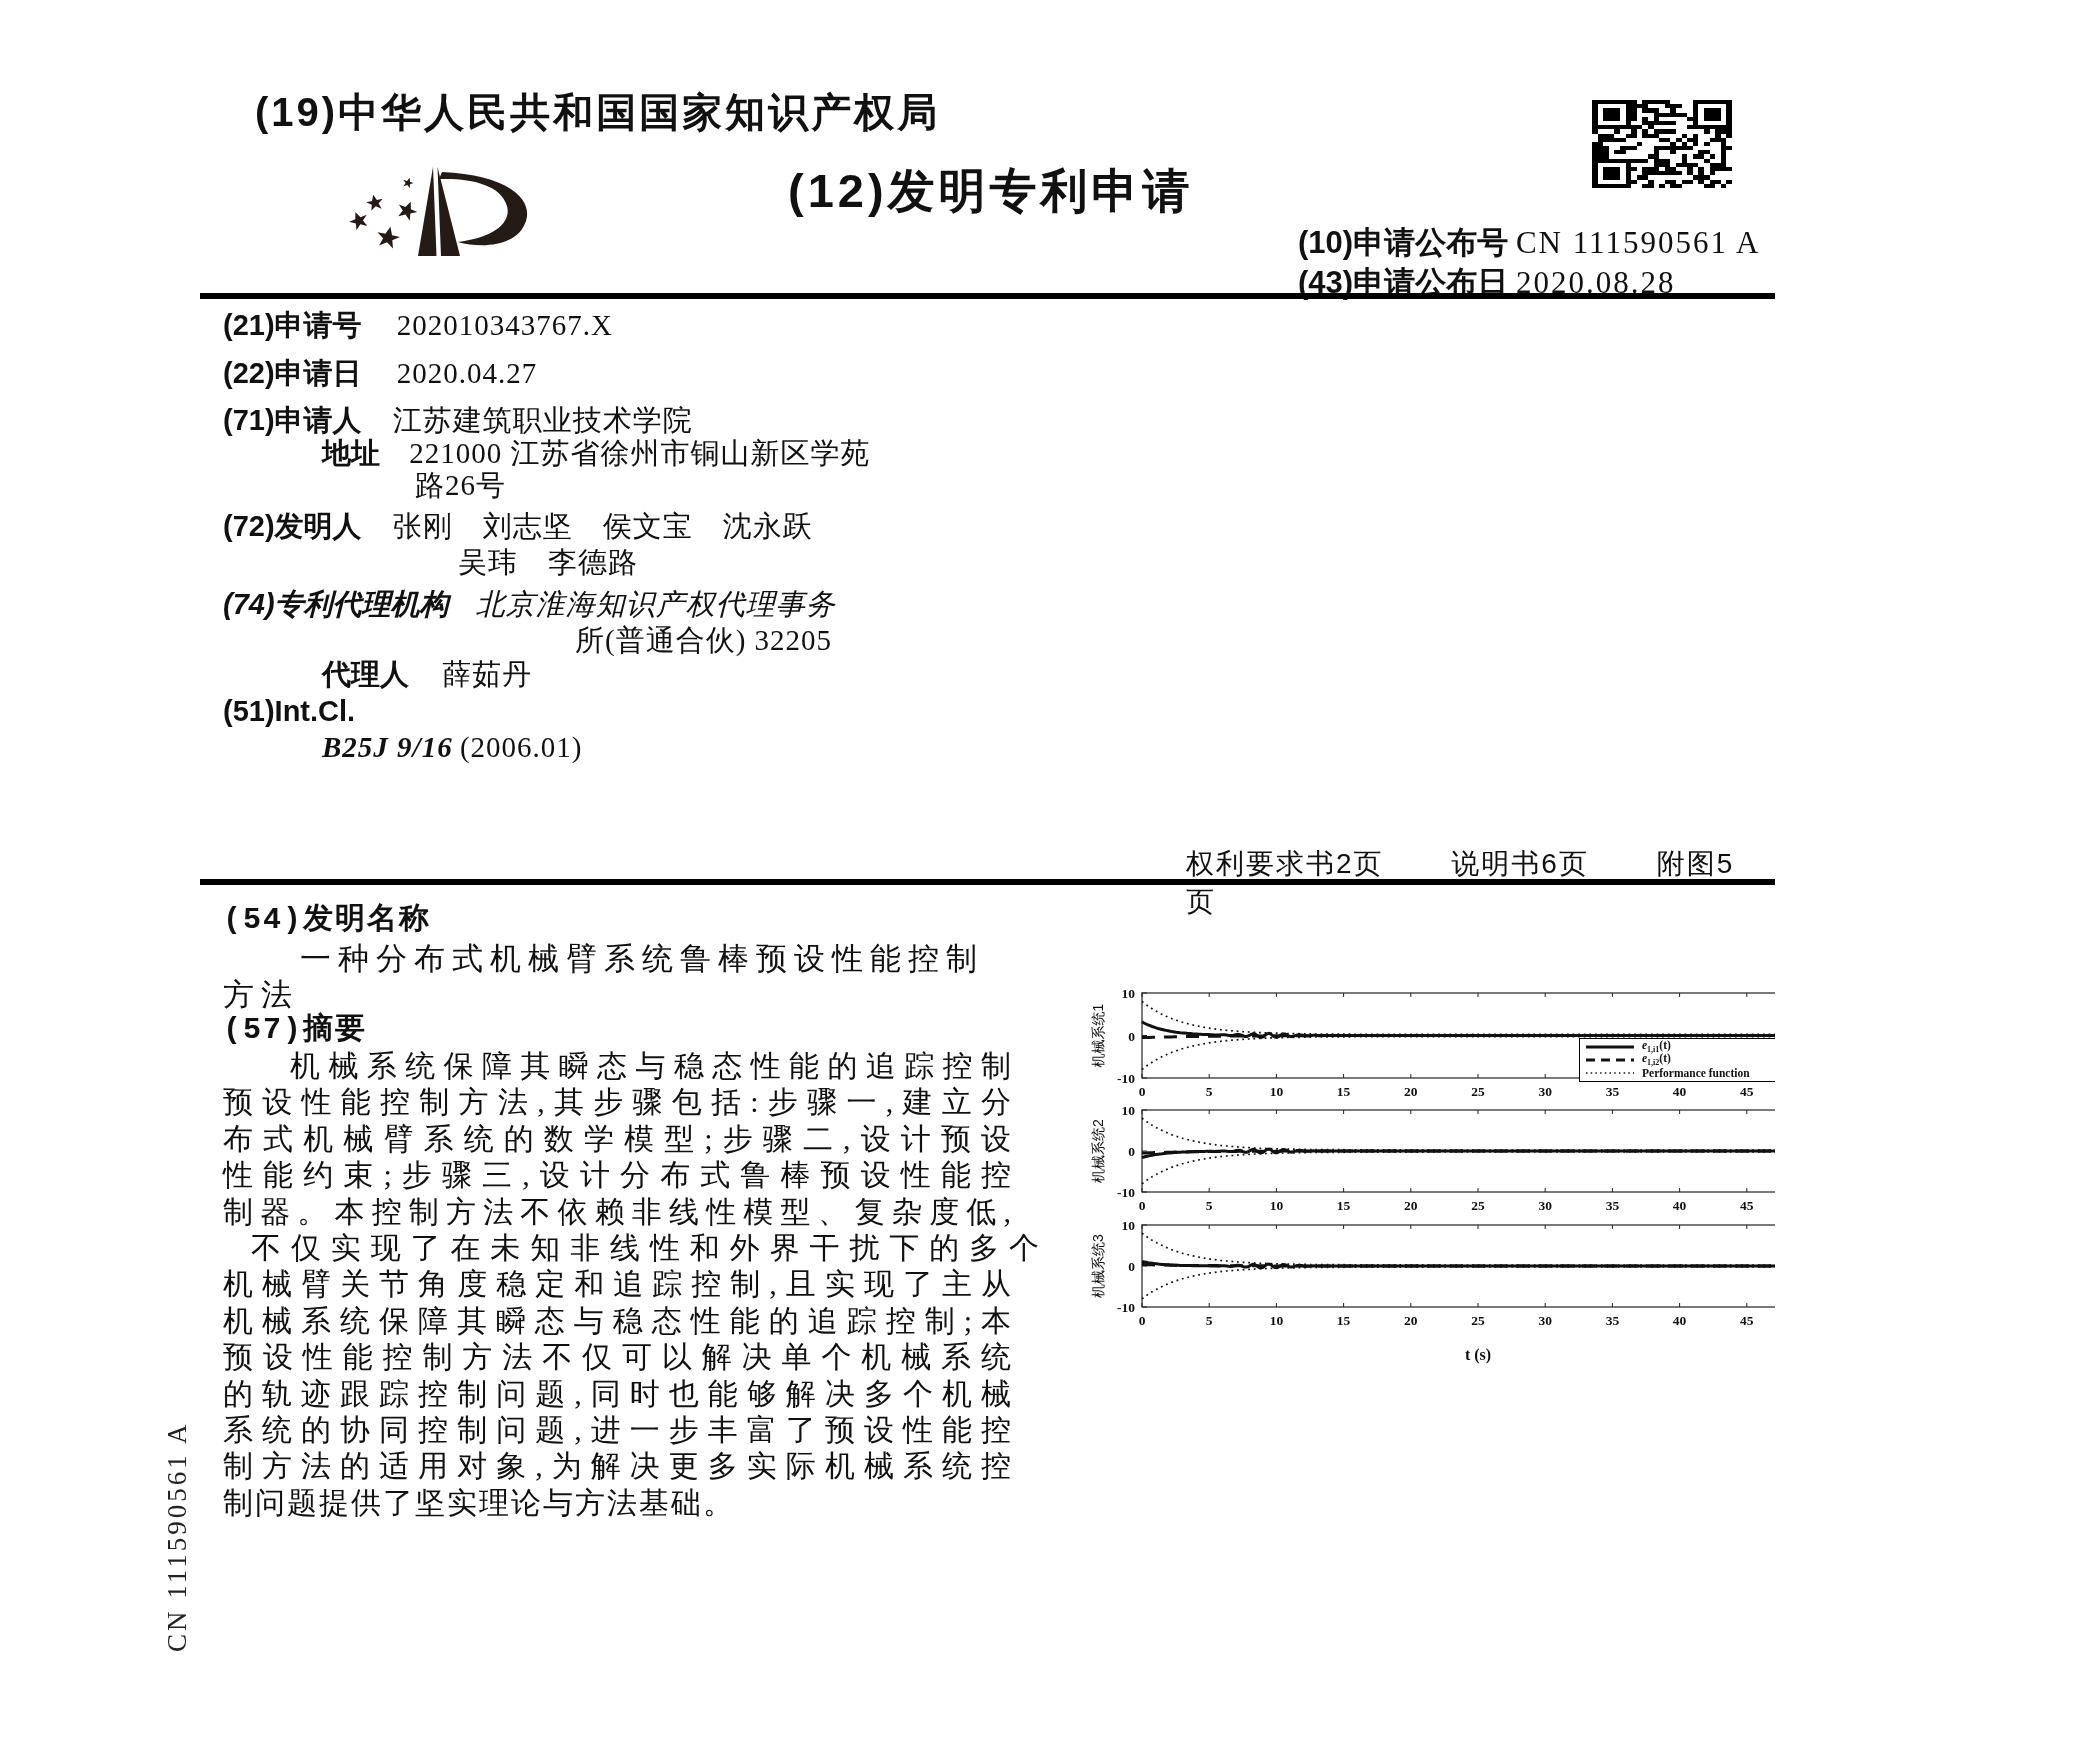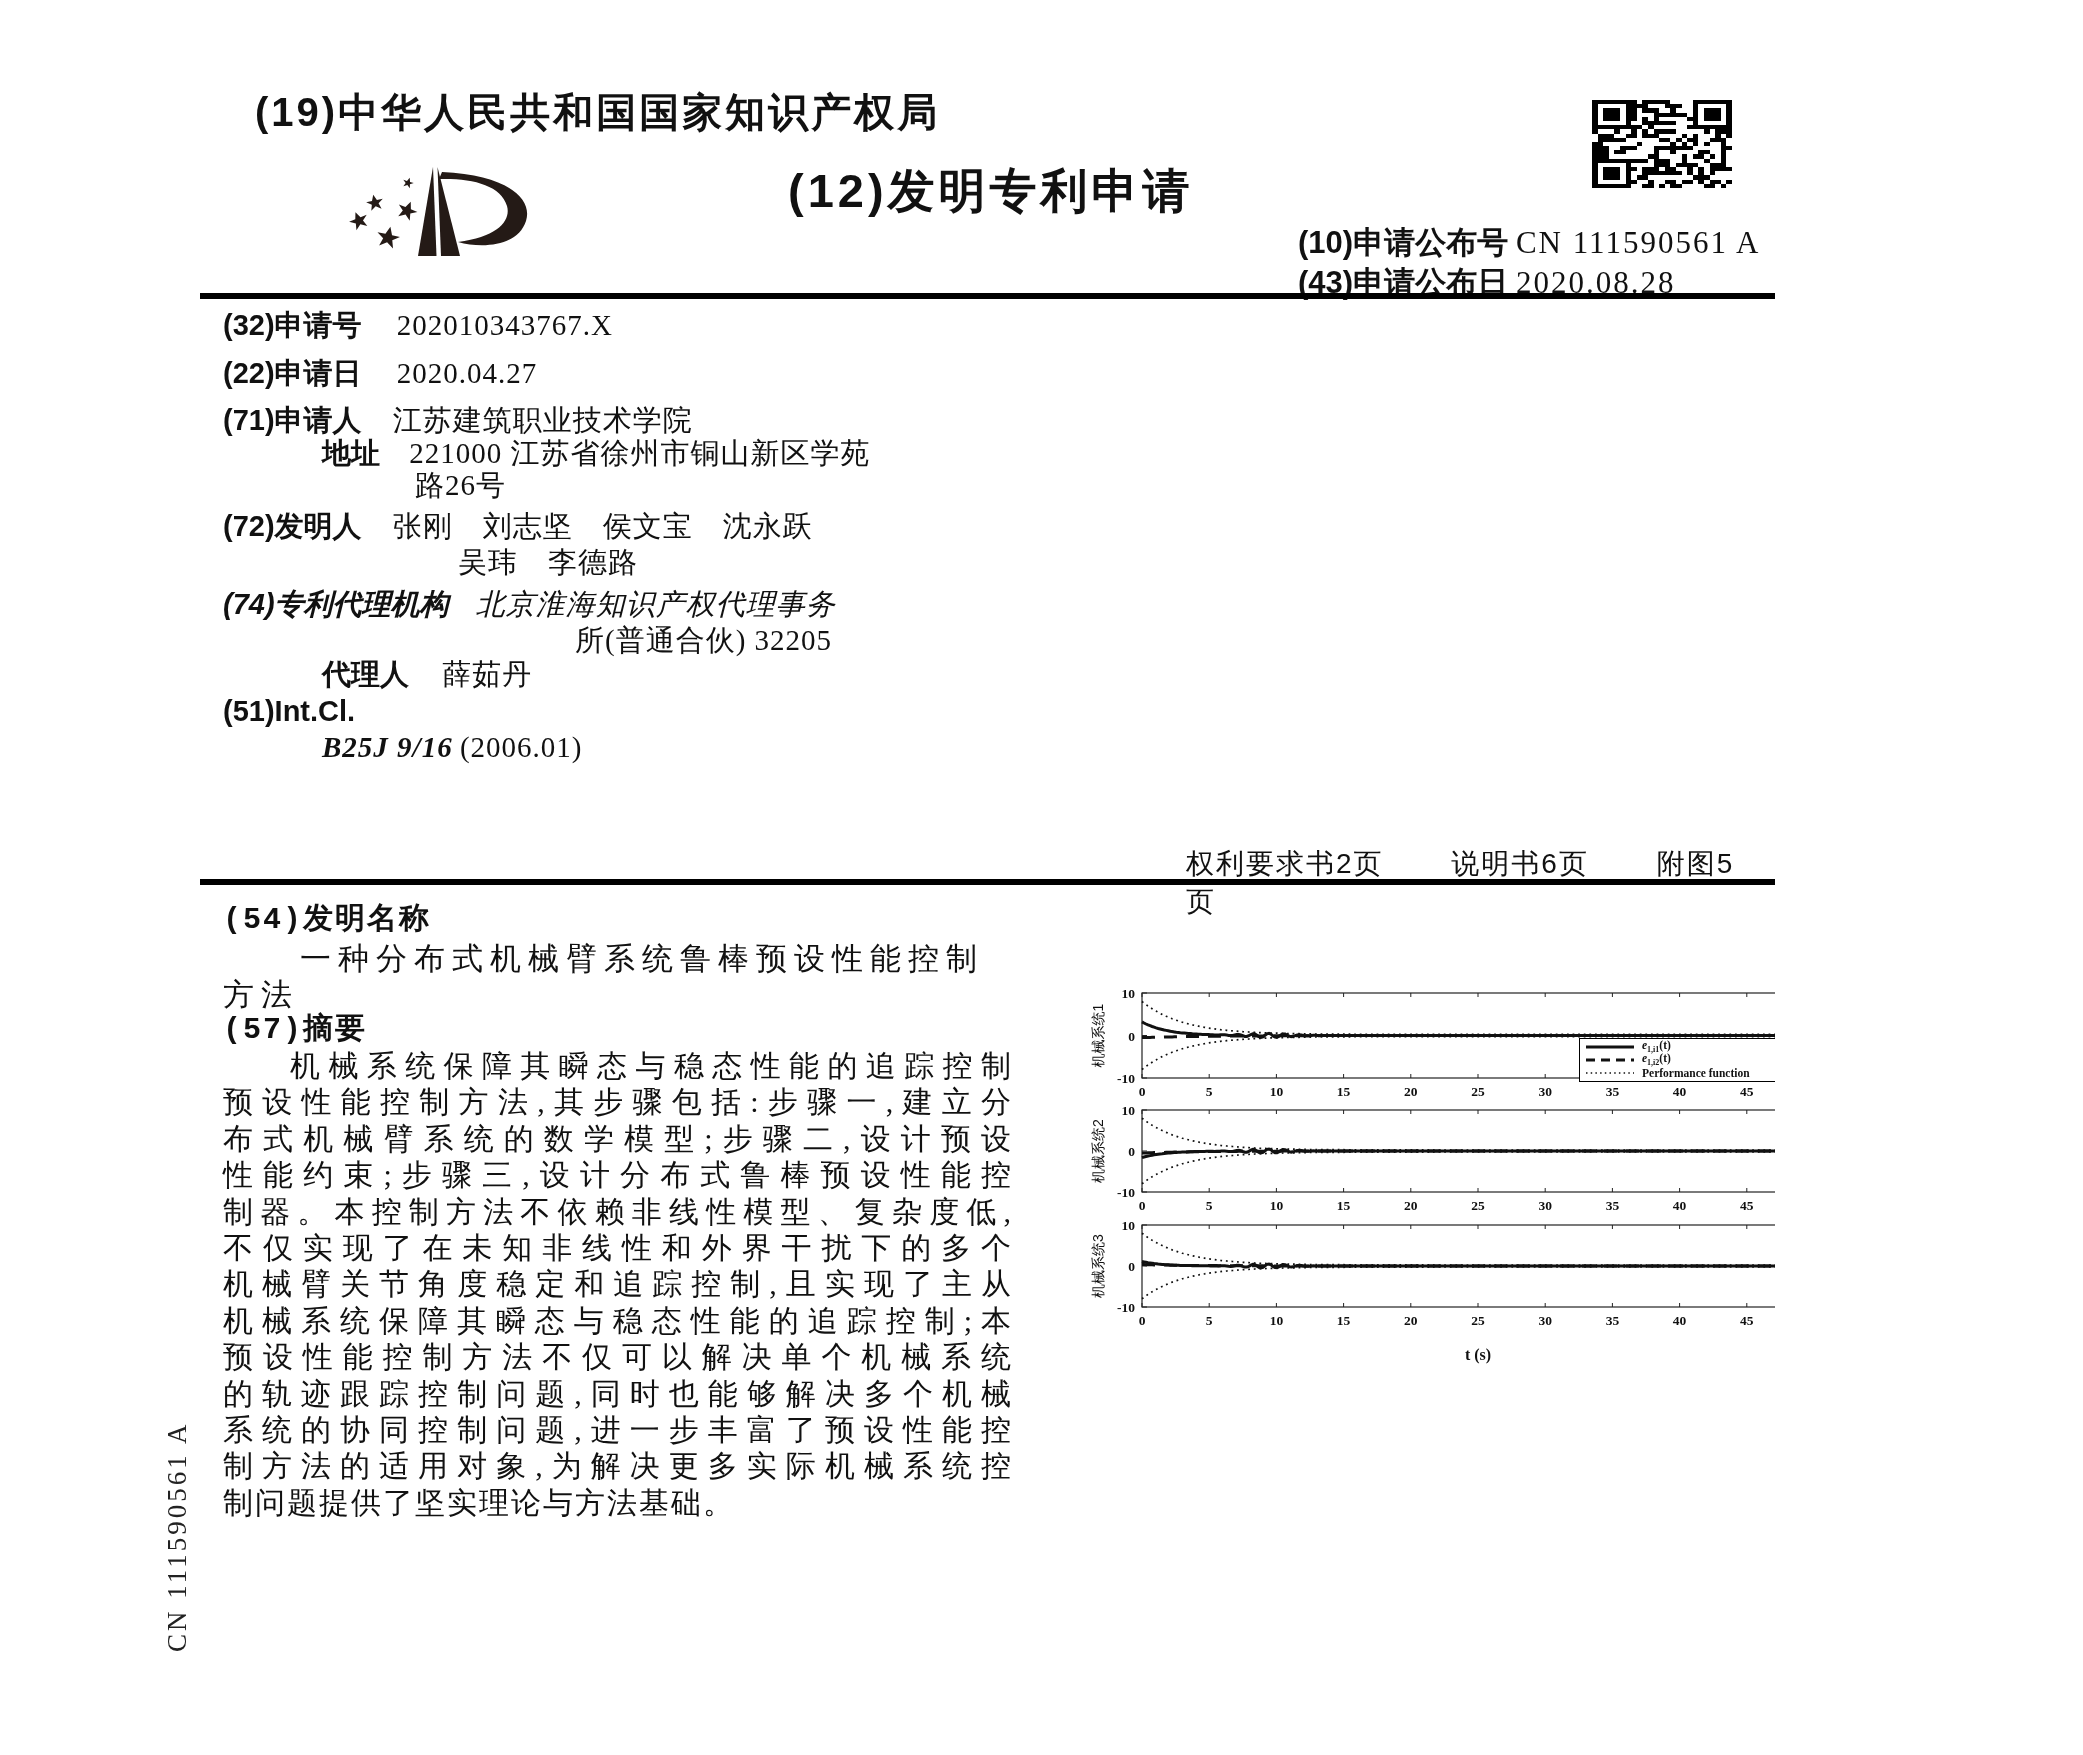--- a/index.html
+++ b/index.html
@@ -263,21 +263,21 @@
     <span class="val">CN 111590561 A</span>
   </div>
   <div class="abs publine" style="left:1298px;top:262px;">
     <span class="lbl">(43)申请公布日</span>
     <span class="val">2020.08.28</span>
   </div>
 
   <div class="rule" style="left:200px;top:293px;width:1700px;height:6px;"></div>
 
   <div class="brow" style="left:223px;top:306px;">
-    <span class="lbl">(32)申请号</span>
+    <span class="lbl">(21)申请号</span>
     <span class="val" style="margin-left:28px;">202010343767.X</span>
   </div>
   <div class="brow" style="left:223px;top:354px;">
     <span class="lbl">(22)申请日</span>
     <span class="val" style="margin-left:28px;">2020.04.27</span>
   </div>
   <div class="brow" style="left:223px;top:401px;">
     <span class="lbl">(71)申请人</span>
     <span class="val" style="margin-left:24px;">江苏建筑职业技术学院</span>
   </div>
@@ -326,21 +326,21 @@
   <div class="abs titleline" style="left:300px;top:938px;">一种分布式机械臂系统鲁棒预设性能控制</div>
   <div class="abs titleline" style="left:223px;top:974px;">方法</div>
 
   <div class="abs s57lbl" style="left:223px;top:1008px;">(57)摘要</div>
   <div id="abstract">
       <div class="absline first" style="top: 1046px;">机械系统保障其瞬态与稳态性能的追踪控制</div>
       <div class="absline" style="top: 1082.4px;">预设性能控制方法,其步骤包括:步骤一,建立分</div>
       <div class="absline" style="top: 1118.8px;">布式机械臂系统的数学模型;步骤二,设计预设</div>
       <div class="absline" style="top: 1155.2px;">性能约束;步骤三,设计分布式鲁棒预设性能控</div>
       <div class="absline" style="top: 1191.6px;">制器。本控制方法不依赖非线性模型、复杂度低,</div>
-      <div class="absline" style="top: 1228px;">不仅实现了在未知非线性和外界干扰下的多个</div>
+      <div class="absline" style="top: 1228px; margin-left: 28px;">不仅实现了在未知非线性和外界干扰下的多个</div>
       <div class="absline" style="top: 1264.4px;">机械臂关节角度稳定和追踪控制,且实现了主从</div>
       <div class="absline" style="top: 1300.8px;">机械系统保障其瞬态与稳态性能的追踪控制;本</div>
       <div class="absline" style="top: 1337.2px;">预设性能控制方法不仅可以解决单个机械系统</div>
       <div class="absline" style="top: 1373.6px;">的轨迹跟踪控制问题,同时也能够解决多个机械</div>
       <div class="absline" style="top: 1410px;">系统的协同控制问题,进一步丰富了预设性能控</div>
       <div class="absline" style="top: 1446.4px;">制方法的适用对象,为解决更多实际机械系统控</div>
       <div class="absline last" style="top: 1482.8px;">制问题提供了坚实理论与方法基础。</div>
     </div>
 
   <div class="abs side" style="left:162px;top:1652px;">CN 111590561 A</div>

